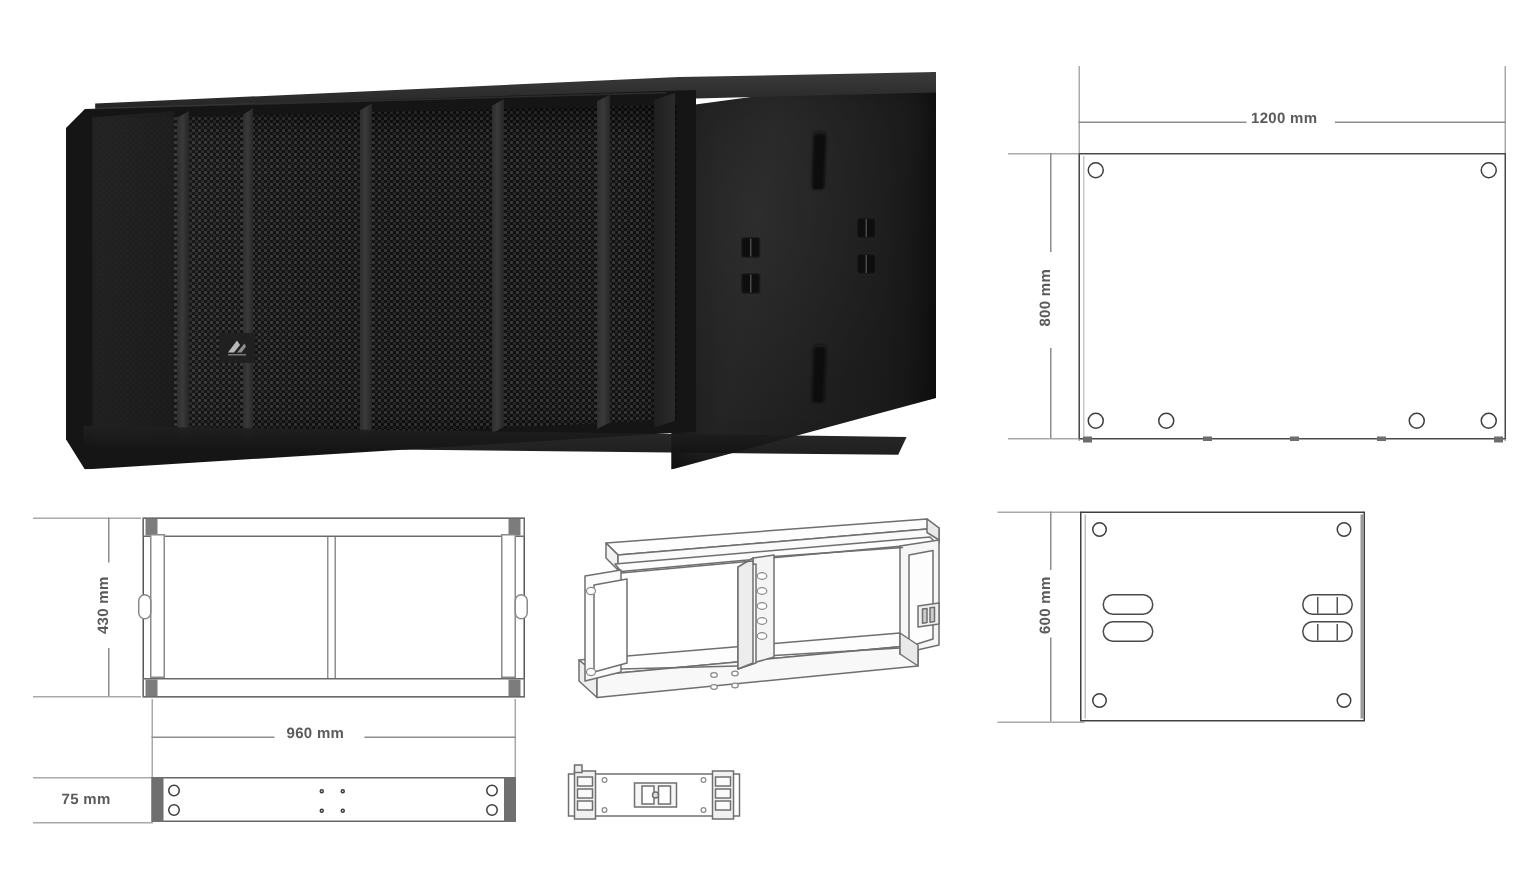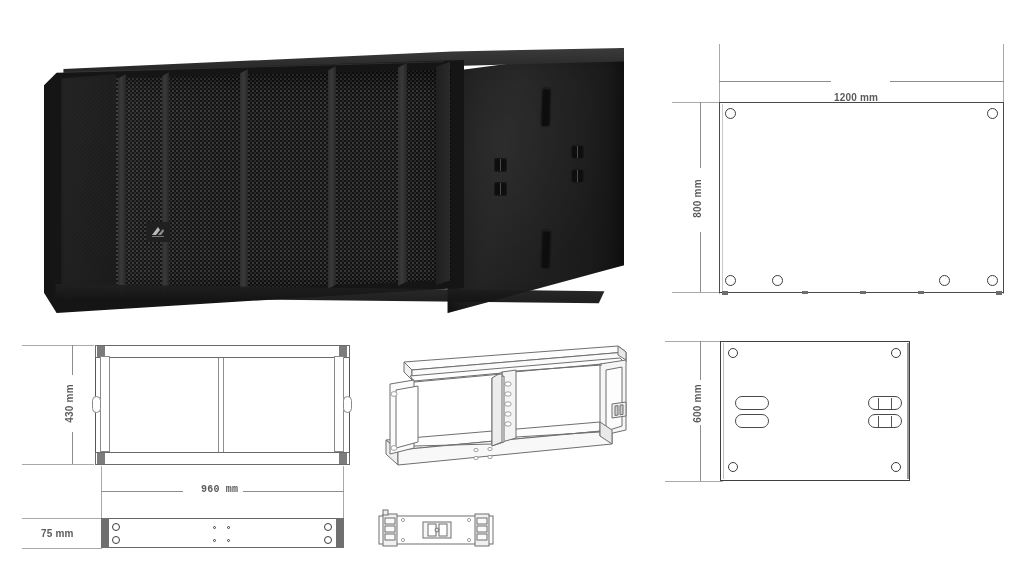--- a/index.html
+++ b/index.html
@@ -256,21 +256,21 @@
     <div class="cab-base"></div>
   </div>
 
   <div>
 
     <div class="line vline thin" style="left:719px; top:44px; height:250px;"></div>
     <div class="line vline thin" style="left:1003px; top:44px; height:250px;"></div>
 
     <div class="line hline" style="left:719px; top:81px; width:112px;"></div>
     <div class="line hline" style="left:890px; top:81px; width:114px;"></div>
-    <div class="dimtext" style="left:834px; top:92px;">1200 mm</div>
+    <div class="dimtext" style="left:834px; top:74px;">1200 mm</div>
 
     <div class="line hline thin" style="left:672px; top:102px; width:50px;"></div>
     <div class="line hline thin" style="left:672px; top:292px; width:50px;"></div>
     <div class="line vline" style="left:700px; top:102px; height:66px;"></div>
     <div class="line vline" style="left:700px; top:232px; height:60px;"></div>
     <div class="dimtext vert" style="left:678px; top:193px;">800 mm</div>
 
     <div class="rect-outline" style="left:719px; top:102px; width:285px; height:191px;"></div>
     <div class="line vline" style="left:722px; top:104px; height:187px; background:#c9c9c9;"></div>
 
@@ -341,21 +341,21 @@
     <div class="oval" style="left:92px; top:396px; width:9px; height:17px; border-color:#8a8a8a;"></div>
     <div class="oval" style="left:343px; top:396px; width:9px; height:17px; border-color:#8a8a8a;"></div>
 
     <div class="line vline" style="left:218px; top:358px; height:94px; background:#8f8f8f;"></div>
     <div class="line vline" style="left:223px; top:358px; height:94px; background:#8f8f8f;"></div>
 
     <div class="line vline thin" style="left:101px; top:466px; height:52px;"></div>
     <div class="line vline thin" style="left:343px; top:466px; height:52px;"></div>
     <div class="line hline" style="left:101px; top:491px; width:82px;"></div>
     <div class="line hline" style="left:243px; top:491px; width:101px;"></div>
-    <div class="dimtext" style="left:201px; top:484px;font-family:Liberation Mono, monospace;">960 mm</div>
+    <div class="dimtext" style="left:191px; top:484px;">960 mm</div>
 
     <div class="line hline thin" style="left:22px; top:518px; width:80px;"></div>
     <div class="line hline thin" style="left:22px; top:548px; width:80px;"></div>
     <div class="dimtext" style="left:41px; top:528px;">75 mm</div>
 
     <div class="rect-outline" style="left:101px; top:518px; width:243px; height:30px; border-color:#666;"></div>
     <div class="tab" style="left:101px; top:518px; width:8px; height:30px; background:#6f6f6f;"></div>
     <div class="tab" style="left:336px; top:518px; width:8px; height:30px; background:#6f6f6f;"></div>
     <div class="circ" style="left:112px; top:523px; width:8px; height:8px;"></div>
     <div class="circ" style="left:112px; top:536px; width:8px; height:8px;"></div>

